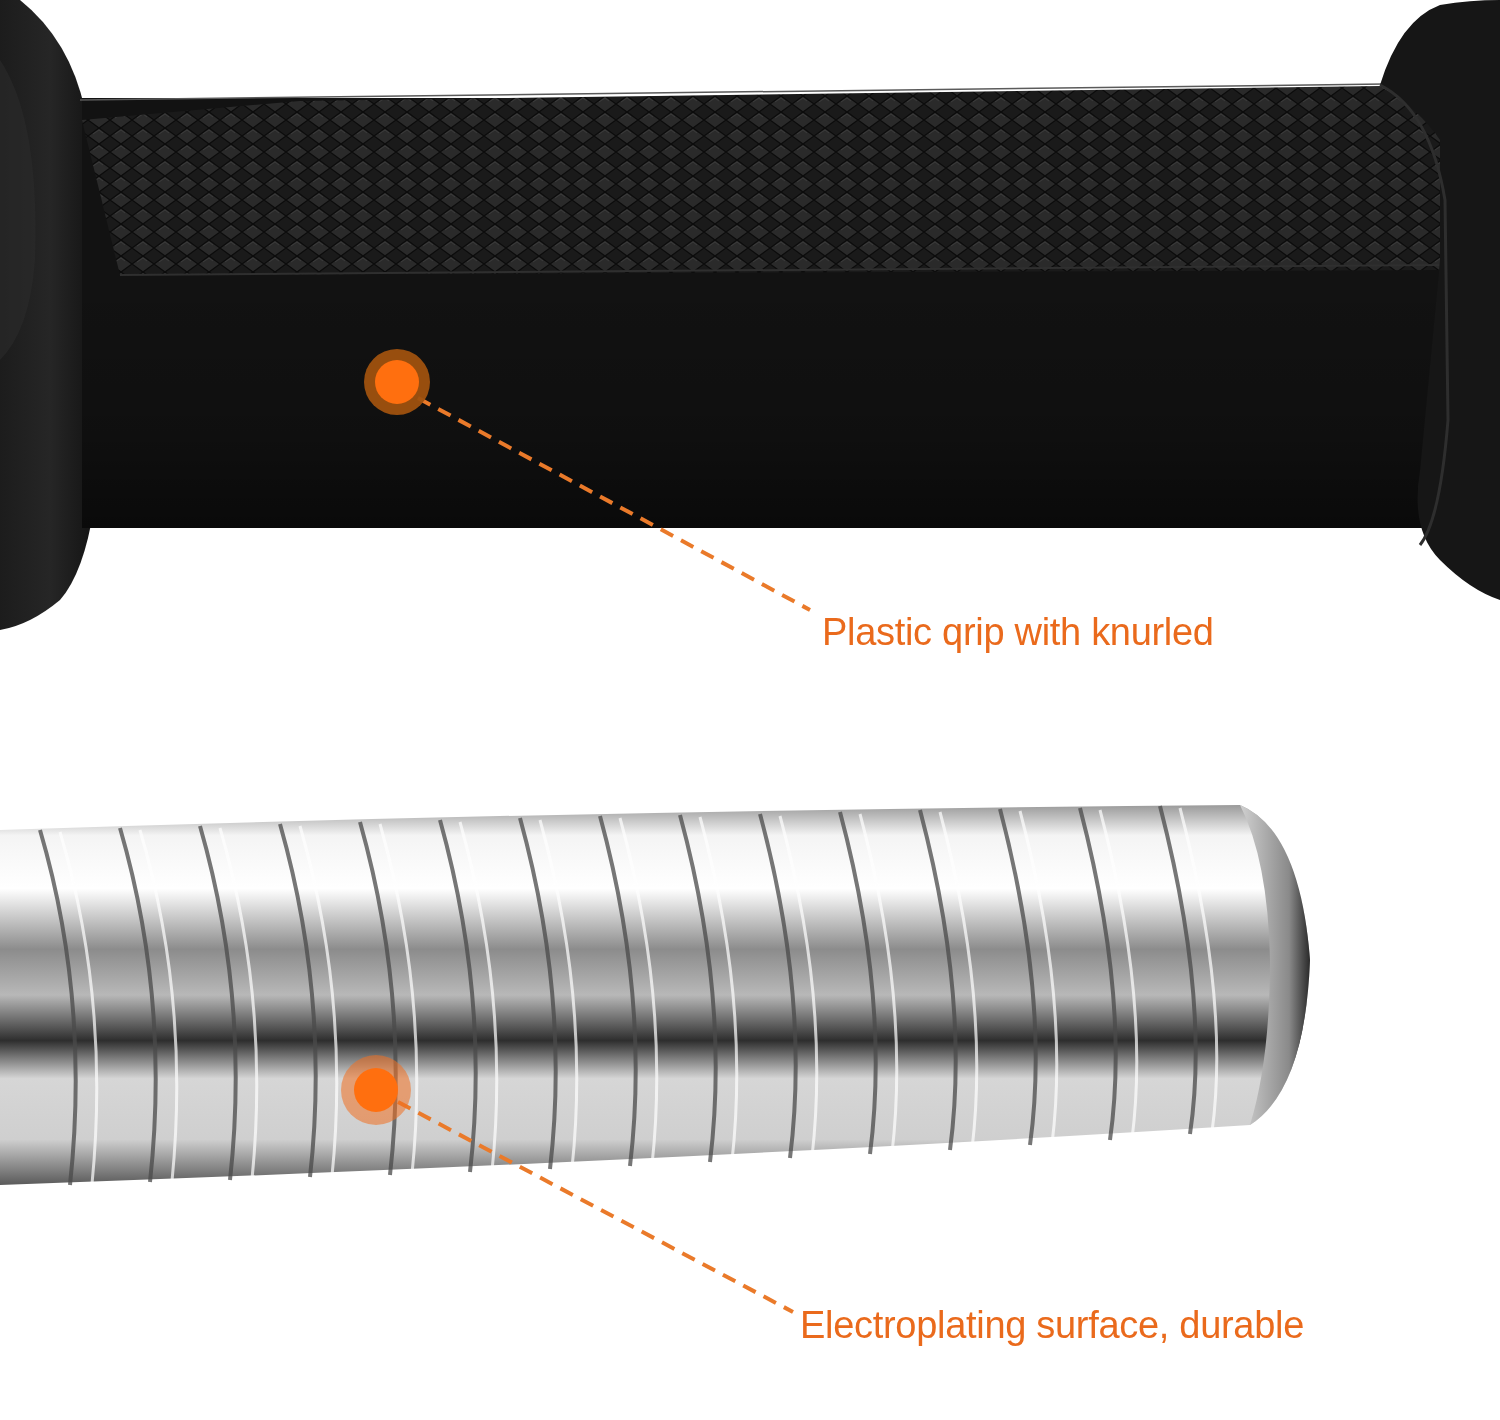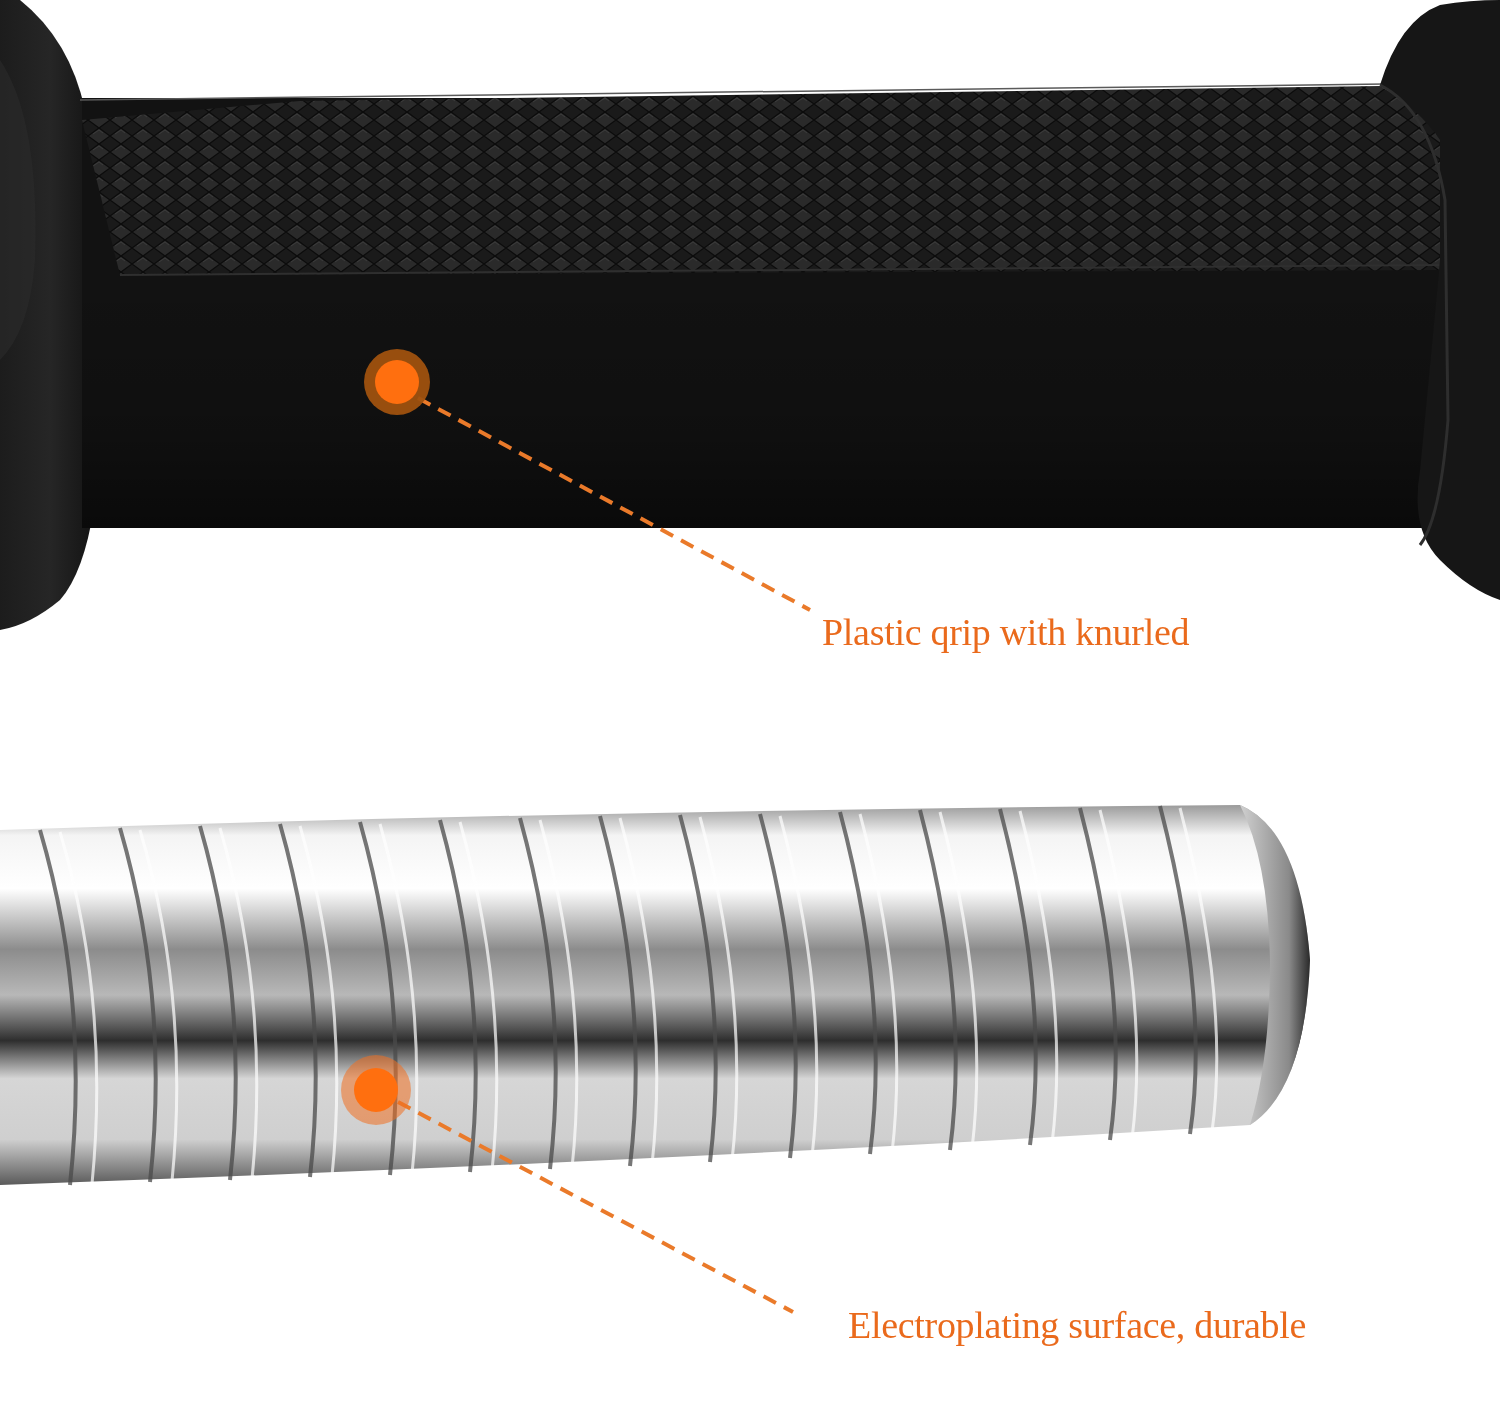--- a/index.html
+++ b/index.html
@@ -8,28 +8,28 @@
       width: 1500px;
       height: 1420px;
       overflow: hidden;
       background: #ffffff;
       font-family: "DejaVu Sans", "Liberation Sans", sans-serif;
     }
     svg.art { position: absolute; left: 0; top: 0; width: 1500px; height: 1420px; }
     .label {
       position: absolute;
       color: #ea6a1c;
-      font-family: Liberation Serif, serif;
+      font-family: Liberation Sans, sans-serif;
       font-size: 38px;
       line-height: 50px;
       letter-spacing: -0.3px;
       white-space: nowrap;
     }
     .label-grip { left: 822px; top: 607px; }
-    .label-bar  { left: 800px; top: 1300px; margin-left: 48px; }
+    .label-bar  { left: 800px; top: 1300px; }
     .label-bar span { display: block; }
   </style>
 </head>
 <body>
 
 <div class="canvas">
   <svg class="art" viewBox="0 0 1500 1420" xmlns="http://www.w3.org/2000/svg">
     <defs>
       <pattern id="knurl" width="22" height="16" patternUnits="userSpaceOnUse">
         <rect width="22" height="16" fill="#1a1a1a"></rect>

